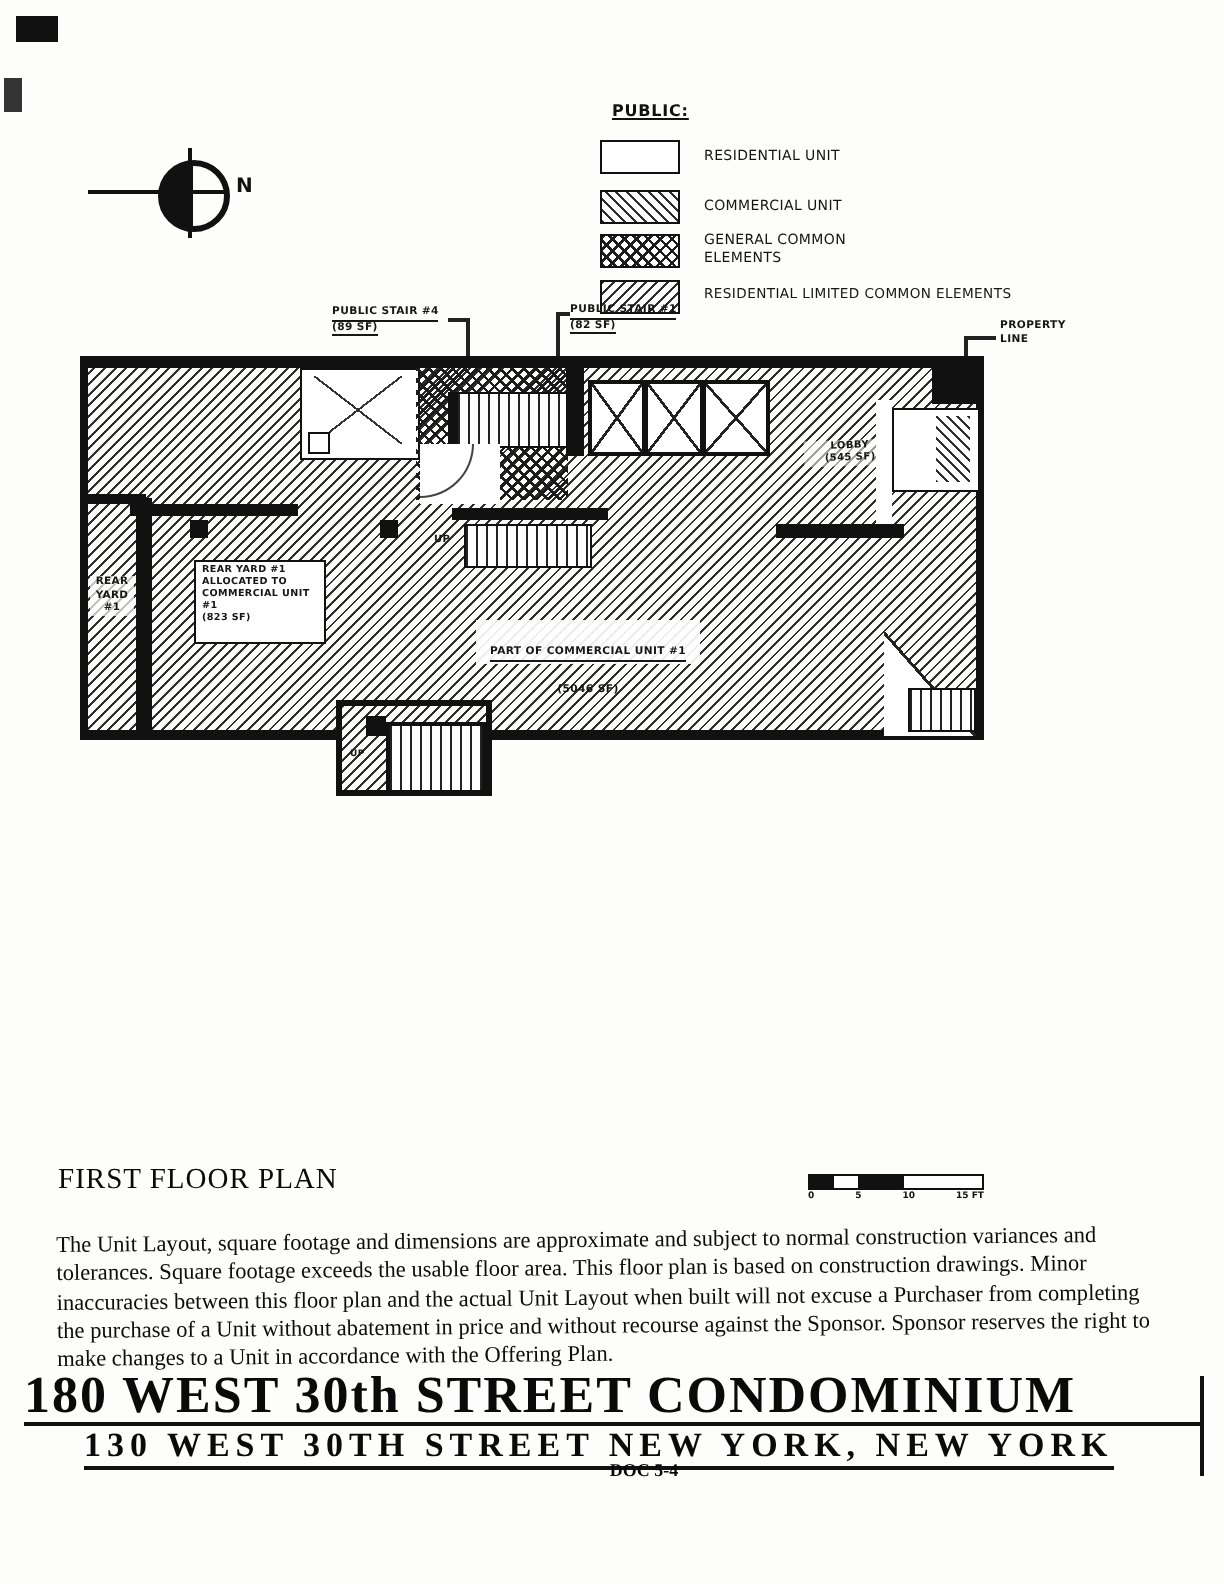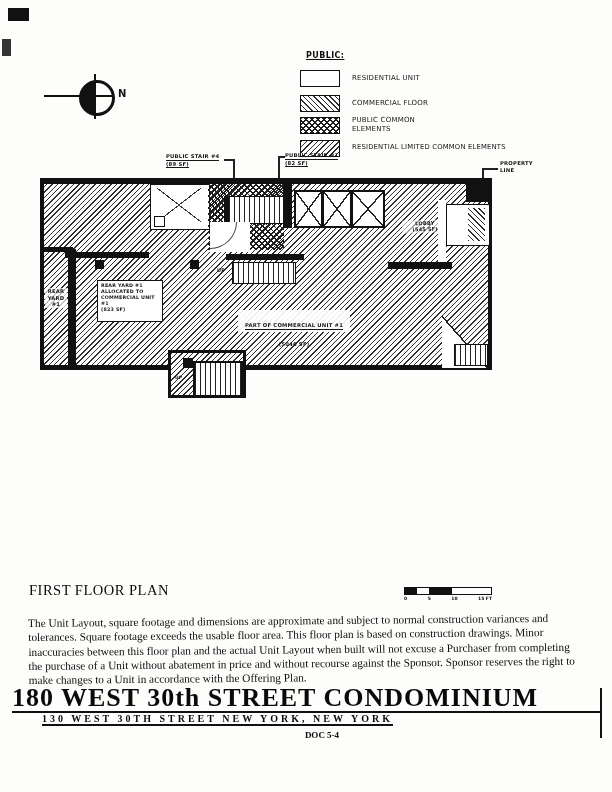--- a/index.html
+++ b/index.html
@@ -39,23 +39,23 @@
   <div class="abs" style="left:79px;top:80px;width:30px;height:30px;border:3px solid #111;border-radius:50%;
        background:linear-gradient(90deg,#111 0 48%,transparent 48%);"></div>
   <div class="abs" style="left:118px;top:88px;font-size:10px;font-weight:bold;">N</div>
 </div>
 
 <div class="abs">
   <div class="abs" style="left:306px;top:51px;font-size:8px;font-weight:bold;text-decoration:underline;letter-spacing:.4px;">PUBLIC:</div>
   <div class="swatch" style="top:70px;"></div>
   <div class="leglbl" style="top:74px;white-space:nowrap;">RESIDENTIAL UNIT</div>
   <div class="swatch hb" style="top:95px;"></div>
-  <div class="leglbl" style="top:99px;white-space:nowrap;">COMMERCIAL FLOOR</div>
+  <div class="leglbl" style="top:99px;white-space:nowrap;">COMMERCIAL UNIT</div>
   <div class="swatch ck" style="top:117px;"></div>
-  <div class="leglbl" style="top:116px;width:78px;">PUBLIC COMMON ELEMENTS</div>
+  <div class="leglbl" style="top:116px;width:78px;">GENERAL COMMON ELEMENTS</div>
   <div class="swatch hf" style="top:140px;"></div>
   <div class="leglbl" style="top:143px;white-space:nowrap;font-size:6.8px;">RESIDENTIAL LIMITED COMMON ELEMENTS</div>
 </div>
 
 <div class="abs planlbl" style="left:166px;top:153px;width:58px;">
   <span class="ul">PUBLIC STAIR #4</span><br>
   <span class="ul">(89 SF)</span>
 </div>
 <div class="abs leader" style="left:224px;top:159px;width:10px;height:1.5px;"></div>
 <div class="abs leader" style="left:233px;top:159px;width:1.5px;height:24px;"></div>
@@ -167,14 +167,14 @@
     <span>0</span>
     <span>5</span>
     <span>10</span>
     <span>15 FT</span>
   </div>
 </div>
 
 <div class="abs serif" style="left:28px;top:616px;width:557px;font-size:11.3px;line-height:1.27;color:#0d0d0d;transform:rotate(-.55deg);transform-origin:left top;">The Unit Layout, square footage and dimensions are approximate and subject to normal construction variances and tolerances. Square footage exceeds the usable floor area. This floor plan is based on construction drawings. Minor inaccuracies between this floor plan and the actual Unit Layout when built will not excuse a Purchaser from completing the purchase of a Unit without abatement in price and without recourse against the Sponsor. Sponsor reserves the right to make changes to a Unit in accordance with the Offering Plan.</div>
 
 <div class="abs serif" style="left:12px;top:684px;width:588px;font-size:26px;font-weight:bold;letter-spacing:1px;white-space:nowrap;border-bottom:2.5px solid #111;line-height:1.05;color:#0a0a0a;">180 WEST 30th STREET CONDOMINIUM</div>
-<div class="abs serif" style="left:42px;top:713px;font-size:10px;font-weight:bold;letter-spacing:3px;white-space:nowrap;border-bottom:2px solid #111;color:#0a0a0a;">130 WEST 30TH STREET NEW YORK, NEW YORK</div>
+<div class="abs serif" style="left:42px;top:713px;font-size:17px;font-weight:bold;letter-spacing:3px;white-space:nowrap;border-bottom:2px solid #111;color:#0a0a0a;">130 WEST 30TH STREET NEW YORK, NEW YORK</div>
 <div class="abs serif" style="left:16px;top:730px;width:612px;text-align:center;font-size:9px;font-weight:bold;color:#0a0a0a;">DOC 5-4</div>
 
 </body></html>

